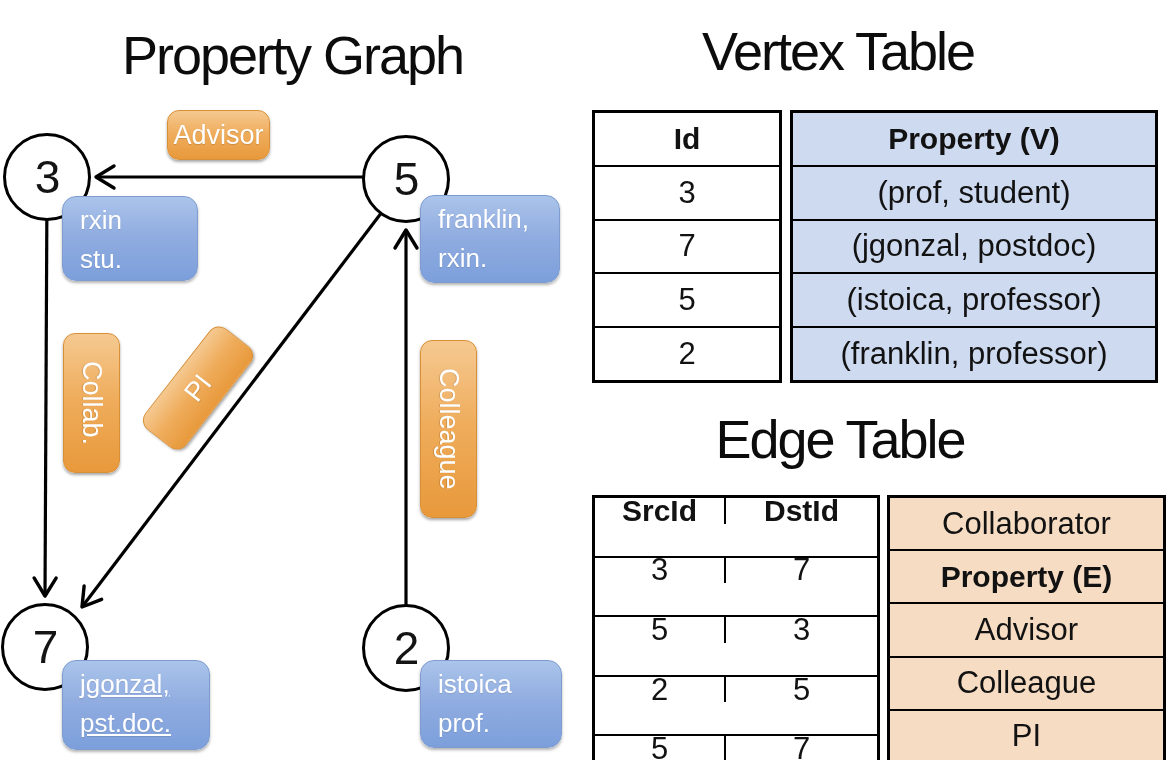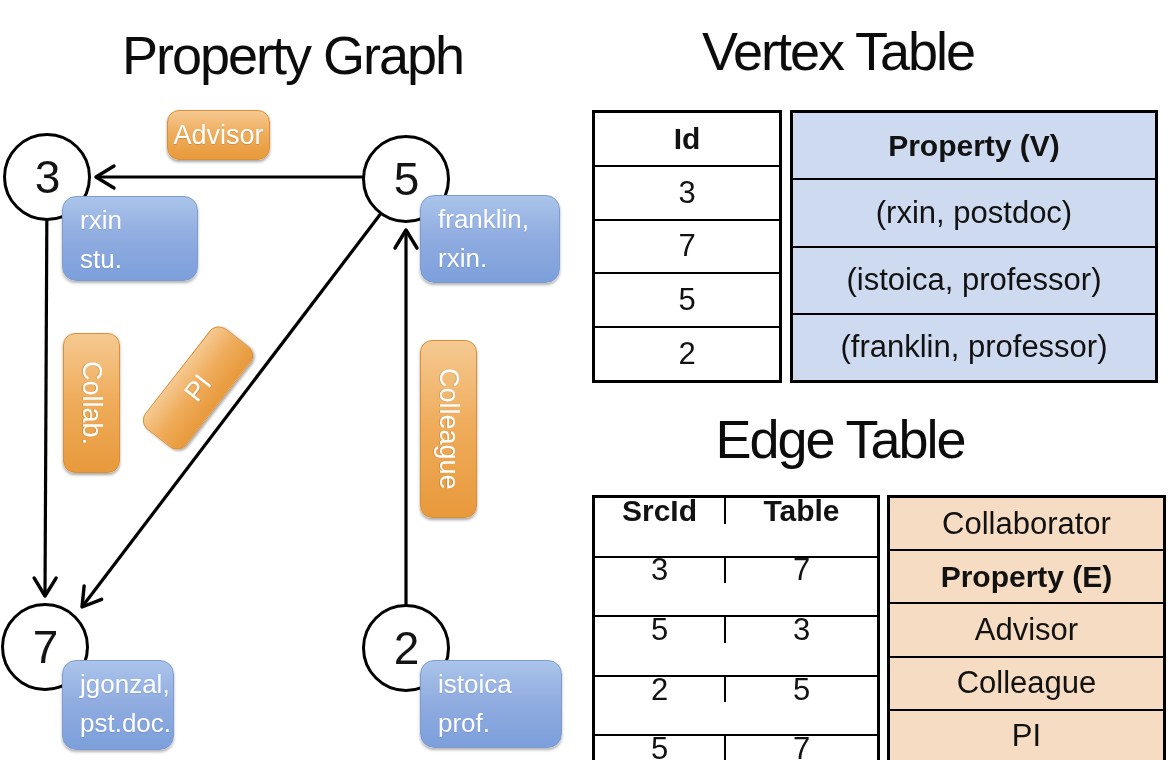--- a/index.html
+++ b/index.html
@@ -46,21 +46,21 @@
   .pbox{
     position:absolute; box-sizing:border-box; color:#fff;
     background:linear-gradient(180deg,#aac4ea 0%,#90ace0 48%,#7c9fdb 100%);
     border:1px solid #7e9cd0; border-radius:14px;
     font-size:26px; line-height:39px; padding:4px 8px 0 17px;
     white-space:pre-line; box-shadow:0 2px 3px rgba(0,0,0,0.3);
     text-shadow:0 1px 1px rgba(0,0,0,0.1);
   }
   #rxin-box{left:62px; top:188px; width:136px; height:85px;}
   #franklin-box{left:420px; top:187px; width:140px; height:88px;}
-  #jgonzal-box{left:62px; top:652px; width:112px; height:90px;}
+  #jgonzal-box{left:62px; top:652px; width:148px; height:90px;text-decoration:underline;}
   #istoica-box{left:420px; top:652px; width:142px; height:88px;}
 
   
   .tbox{
     position:absolute; box-sizing:border-box; border:3px solid #000;
     display:flex; flex-direction:column; background:#fff;
   }
   .trow{
     flex:1; display:flex; align-items:stretch;
     border-top:2px solid #000; min-height:0;justify-content:flex-end;
@@ -148,36 +148,39 @@
       <div class="trow">
         <div class="tcell">2</div>
       </div>
     </div>
 
     <div class="tbox vfill" id="vt-prop-box">
       <div class="trow">
         <div class="tcell hdr">Property (V)</div>
       </div>
       <div class="trow">
-        <div class="tcell">(rxin, postdoc)</div>
+        <div class="tcell">(prof, student)</div>
+      </div>
+      <div class="trow">
+        <div class="tcell">(jgonzal, postdoc)</div>
       </div>
       <div class="trow">
         <div class="tcell">(istoica, professor)</div>
       </div>
       <div class="trow">
         <div class="tcell">(franklin, professor)</div>
       </div>
     </div>
 
     <div class="slide-title" id="et-title">Edge Table</div>
 
     <div class="tbox" id="et-ids-box">
       <div class="trow">
         <div class="tcell hdr cell-src">SrcId</div>
-        <div class="tcell hdr">Table</div>
+        <div class="tcell hdr">DstId</div>
       </div>
       <div class="trow">
         <div class="tcell cell-src">3</div>
         <div class="tcell">7</div>
       </div>
       <div class="trow">
         <div class="tcell cell-src">5</div>
         <div class="tcell">3</div>
       </div>
       <div class="trow">

